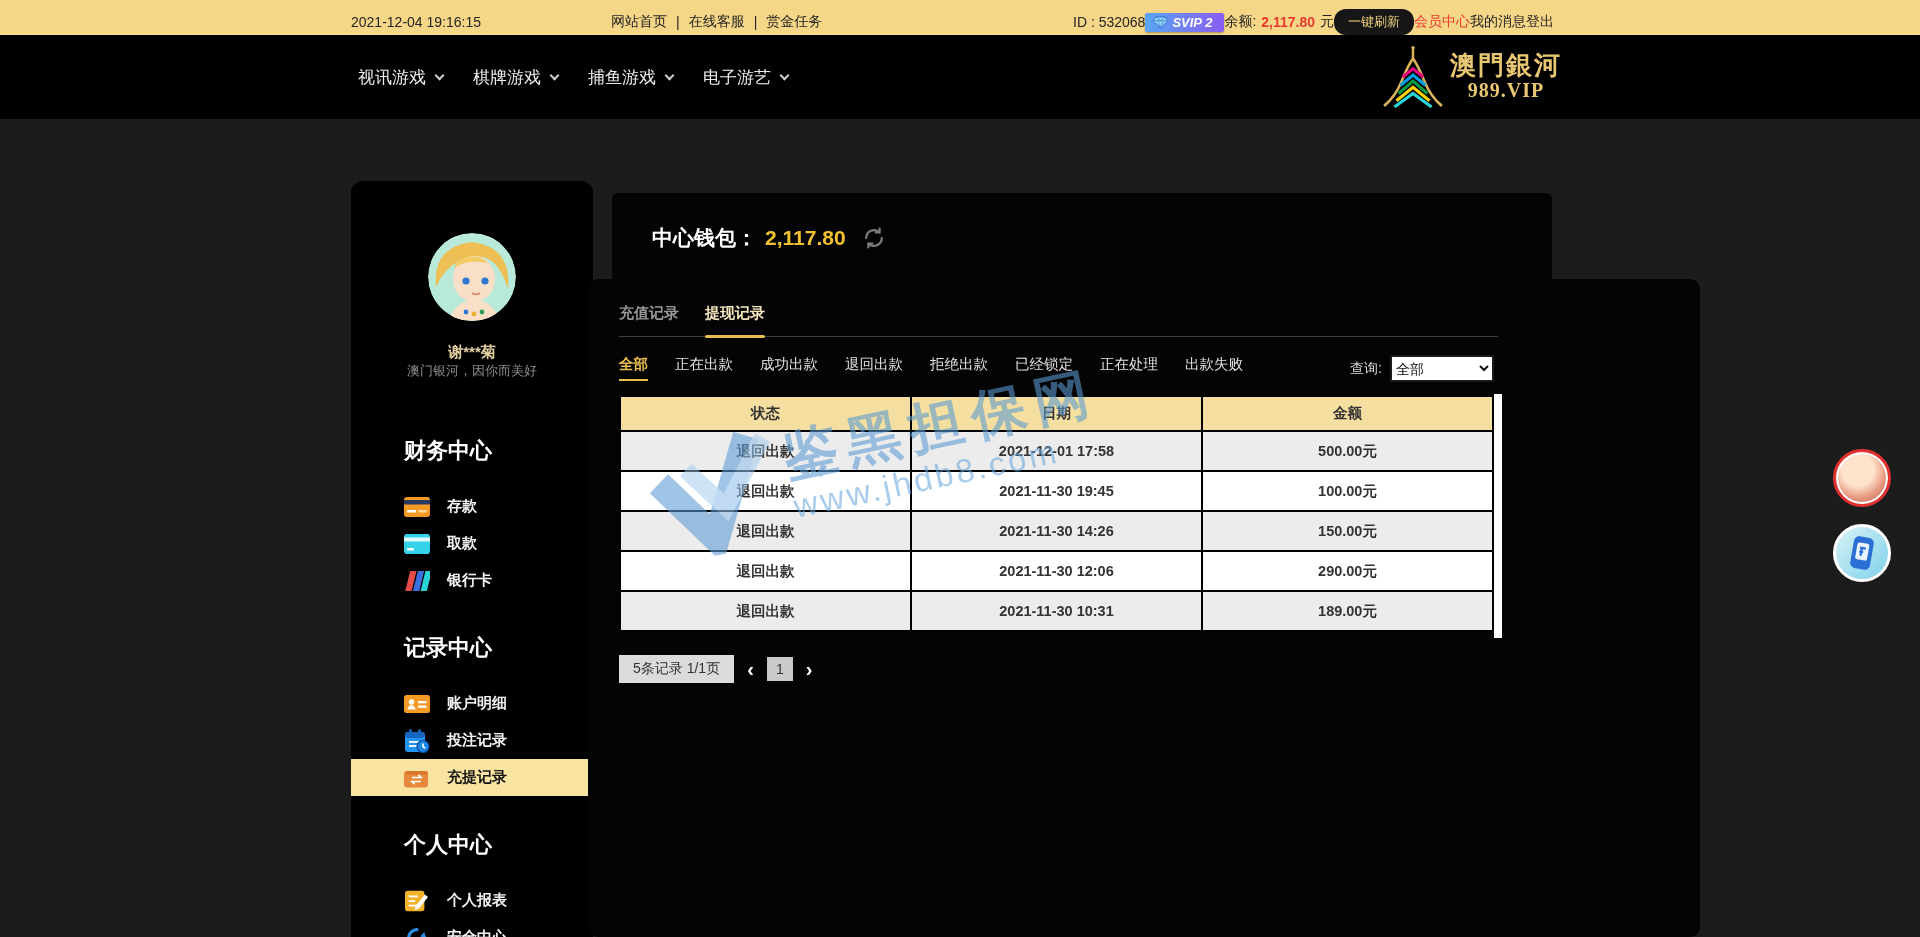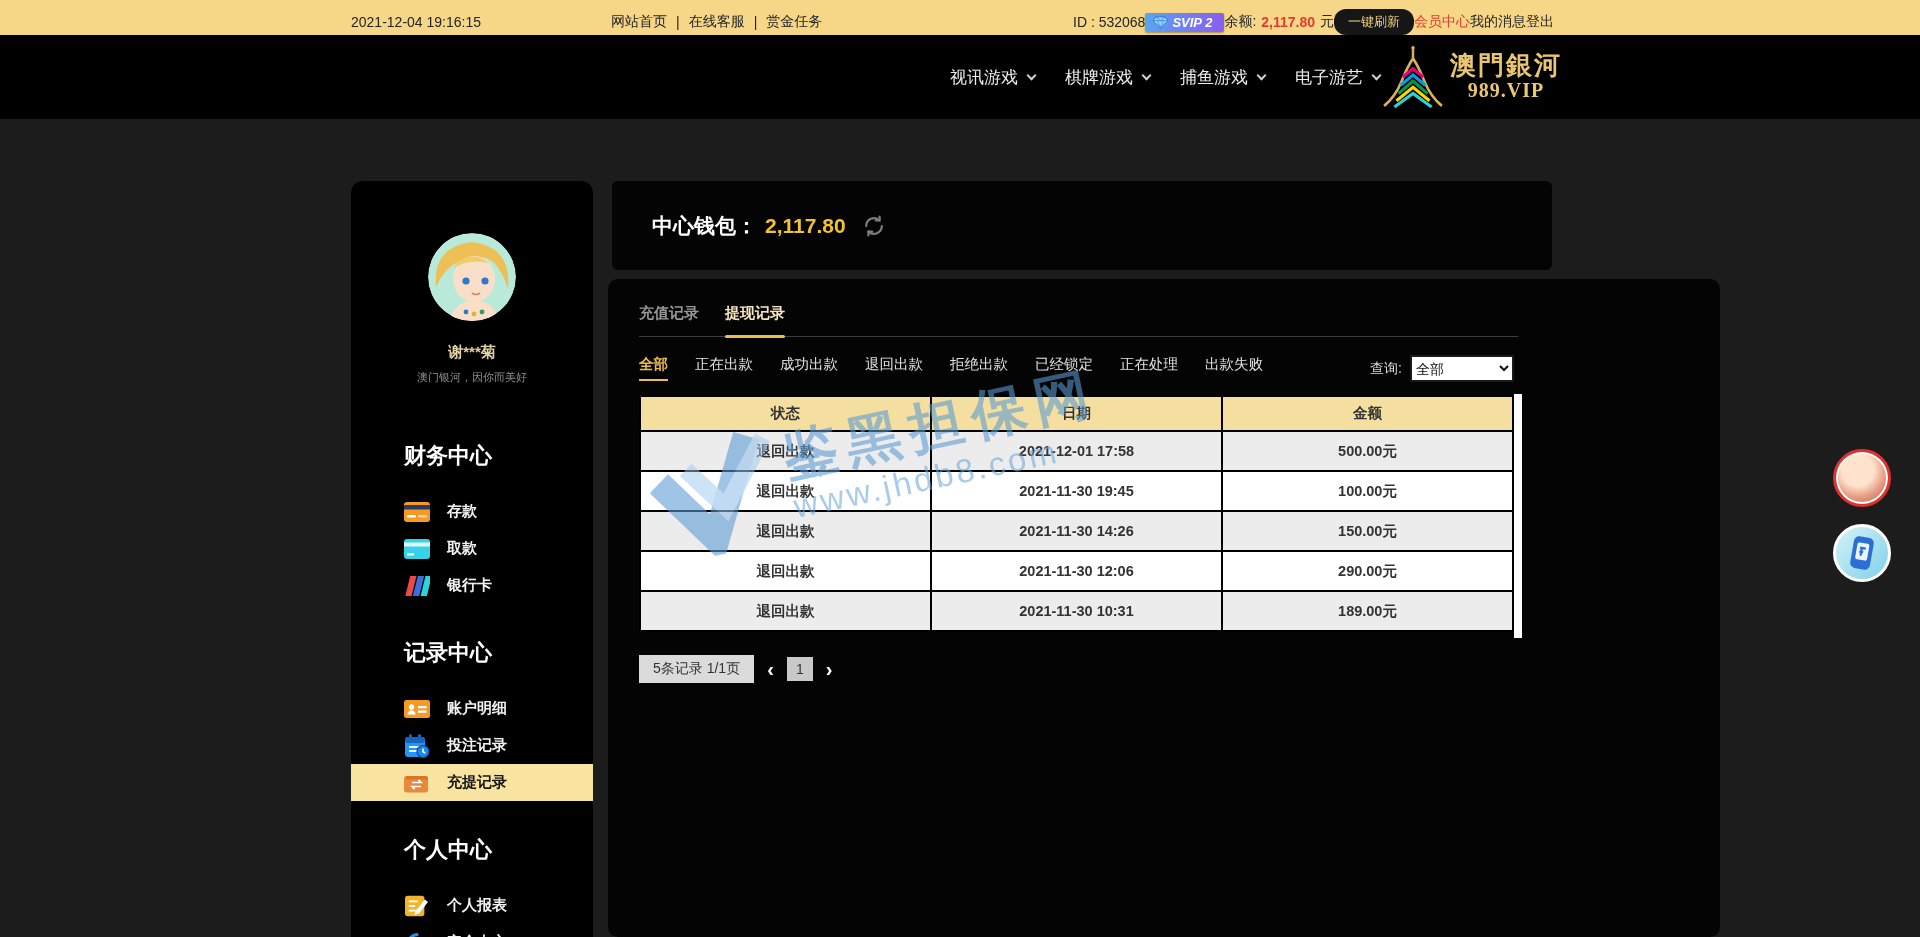--- a/index.html
+++ b/index.html
@@ -21,52 +21,52 @@
     font-style:italic;font-size:13px;border-radius:2px;padding:2px 12px 2px 8px;
     box-shadow:0 1px 2px rgba(0,0,0,.35)}
   .balance-wrap{display:flex;align-items:center;gap:5px}
   .balance-value{color:#e8392f;font-weight:bold}
   .refresh-pill{background:#161616;color:#f0cf7e;border-radius:12px;
     padding:4px 14px;font-size:13px;cursor:pointer;border:none}
   .red-link{color:#e8392f;cursor:pointer}
   .plain-link{cursor:pointer}
   
   .nav{position:absolute;top:35px;left:0;width:1920px;height:84px;background:#000;
-    display:flex;align-items:center;justify-content:flex-end;padding:0 358px}
+    display:flex;align-items:center;justify-content:space-between;padding:0 358px}
   .nav-group{display:flex;align-items:center;gap:30px}
   .nav-item{display:flex;align-items:center;gap:10px;color:#ededed;font-size:17px;cursor:pointer}
   .caret{width:7px;height:7px;border-right:2px solid #cfcfcf;border-bottom:2px solid #cfcfcf;
     transform:rotate(45deg);margin-top:-4px}
   .logo{display:flex;align-items:center;gap:4px;cursor:pointer}
   .logo-text{display:flex;flex-direction:column;align-items:center}
   .logo-t1{font-family:"Liberation Serif","DejaVu Serif",serif;font-size:26px;font-weight:bold;
     color:#e9c772;letter-spacing:2px;line-height:1.05}
   .logo-t2{font-family:"Liberation Serif","DejaVu Serif",serif;font-size:20px;font-weight:bold;
     color:#e9c772;letter-spacing:1px}
   
   .sidebar{position:absolute;left:351px;top:181px;width:242px;height:756px;background:#000;
     border-radius:12px 12px 0 0;overflow:hidden}
   .avatar{width:88px;height:88px;border-radius:50%;margin:52px auto 0;overflow:hidden;display:block}
   .username{text-align:center;color:#e4d2a2;font-weight:bold;font-size:15px;margin-top:22px}
-  .tagline{text-align:center;color:#8d8d8d;font-size:11px;margin-top:8px}
+  .tagline{text-align:center;color:#8d8d8d;font-size:13px;margin-top:0}
   .menu{margin-top:56px}
   .menu-h{color:#fff;font-size:22px;font-weight:bold;margin:34px 0 22px 53px}
   .menu .menu-h.first{margin-top:0}
   .menu-item{height:37px;display:flex;align-items:center;padding-left:52px;gap:17px;
     color:#f2f2f2;font-size:15px;font-weight:600;cursor:pointer}
   .menu-item.active{background:#f8e3a1;color:#141414}
   .mi{width:27px;height:24px;flex:0 0 auto;display:flex;align-items:center;justify-content:center}
   
-  .wallet-card{position:absolute;left:612px;top:181px;width:940px;height:89px;background:#040404;
+  .wallet-card{position:absolute;left:612px;top:193px;width:940px;height:89px;background:#040404;
     border-radius:6px;display:flex;align-items:center;padding-left:40px}
   .wallet-label{color:#fff;font-size:21px;font-weight:bold}
   .wallet-amount{color:#f2c230;font-size:21px;font-weight:bold;margin-left:8px}
   .refresh-icon{margin-left:16px;cursor:pointer;display:flex}
   
-  .records-card{position:absolute;left:608px;top:279px;width:1112px;height:658px;background:#040404;
+  .records-card{position:absolute;left:588px;top:279px;width:1112px;height:658px;background:#040404;
     border-radius:10px;padding:25px 0 0 31px}
   .tabs{width:879px;display:flex;gap:26px;border-bottom:1px solid #3e3e3e}
   .tab{padding-bottom:13px;font-size:15px;font-weight:bold;color:#979797;position:relative;cursor:pointer}
   .tab.active{color:#f5e6bd}
   .tab.active::after{content:"";position:absolute;left:0;right:0;bottom:-2px;height:3px;
     background:#e9bd4f;border-radius:2px}
   .filters{width:875px;margin-top:18px;display:flex;align-items:flex-start;gap:27px;
     font-size:14.5px;color:#e2e2e2}
   .filter{cursor:pointer;position:relative;padding-bottom:7px}
   .filter.active{color:#e9bd4f;font-weight:bold}

